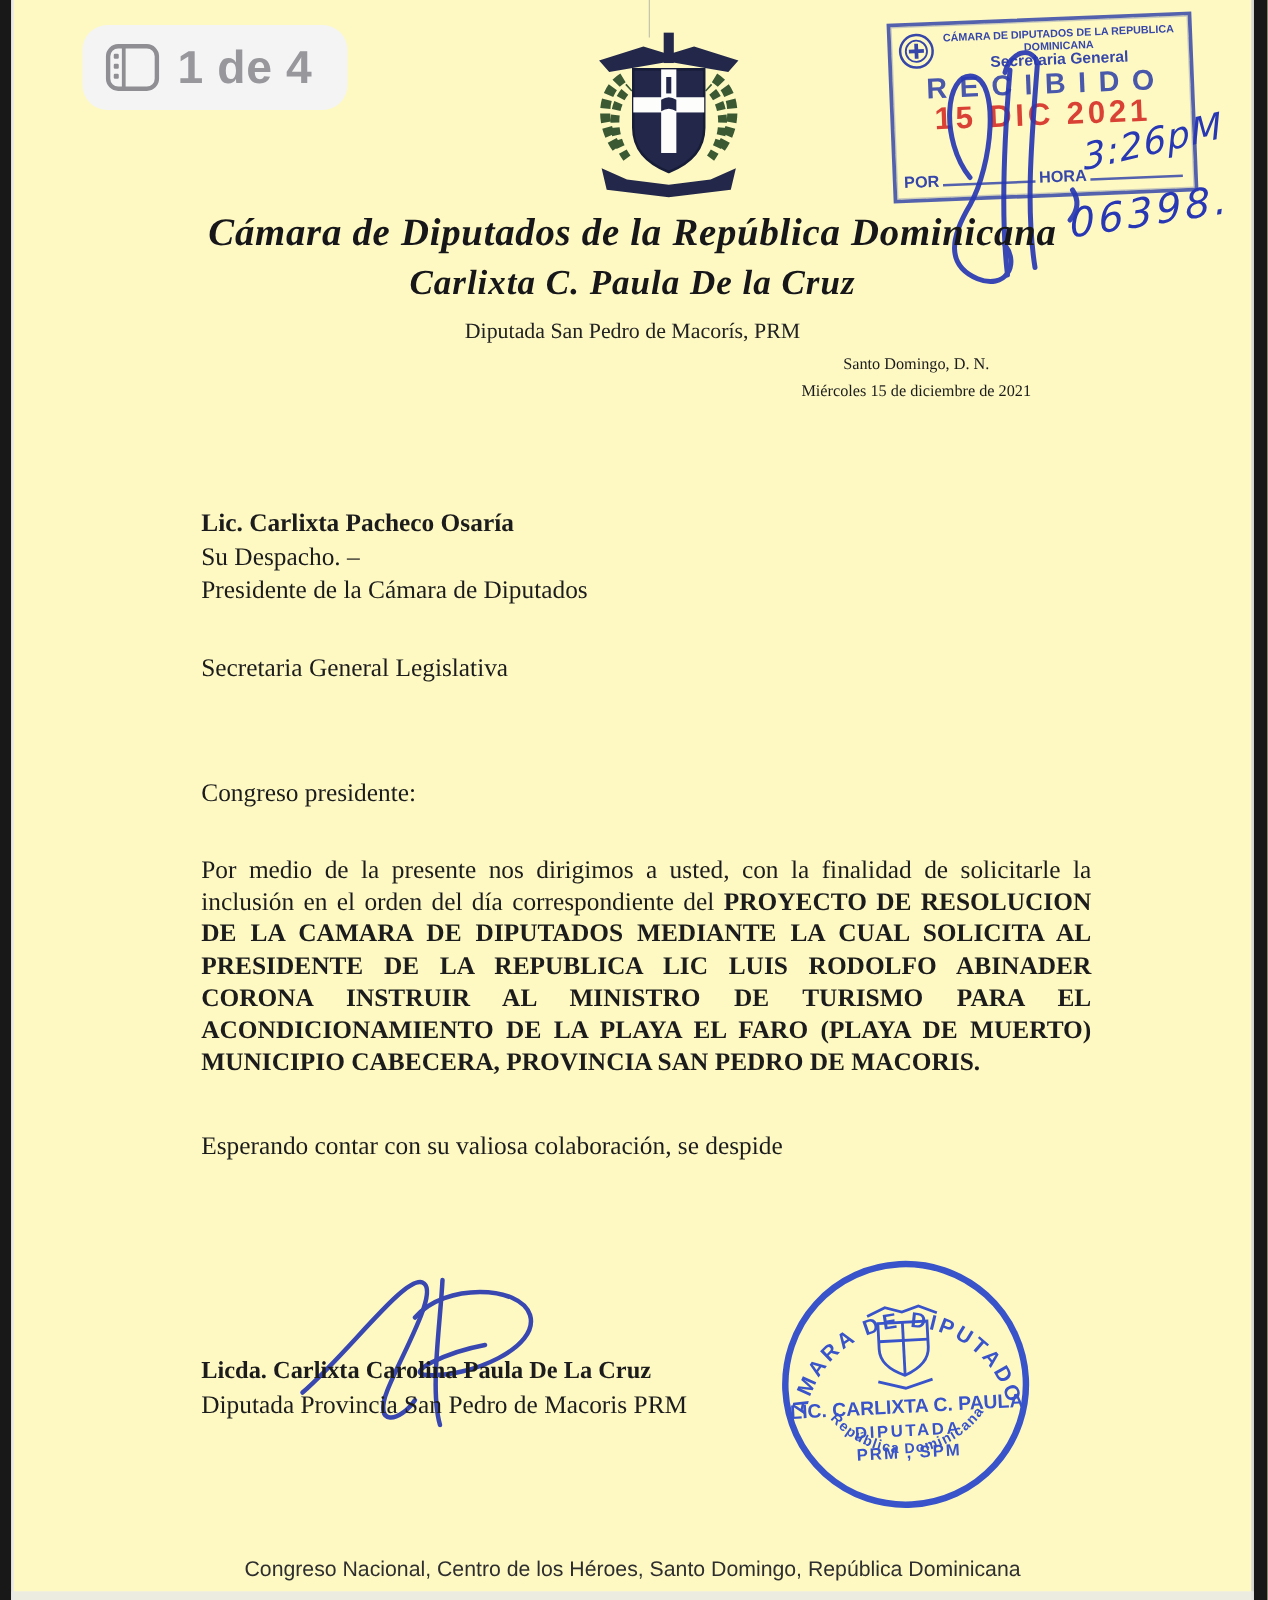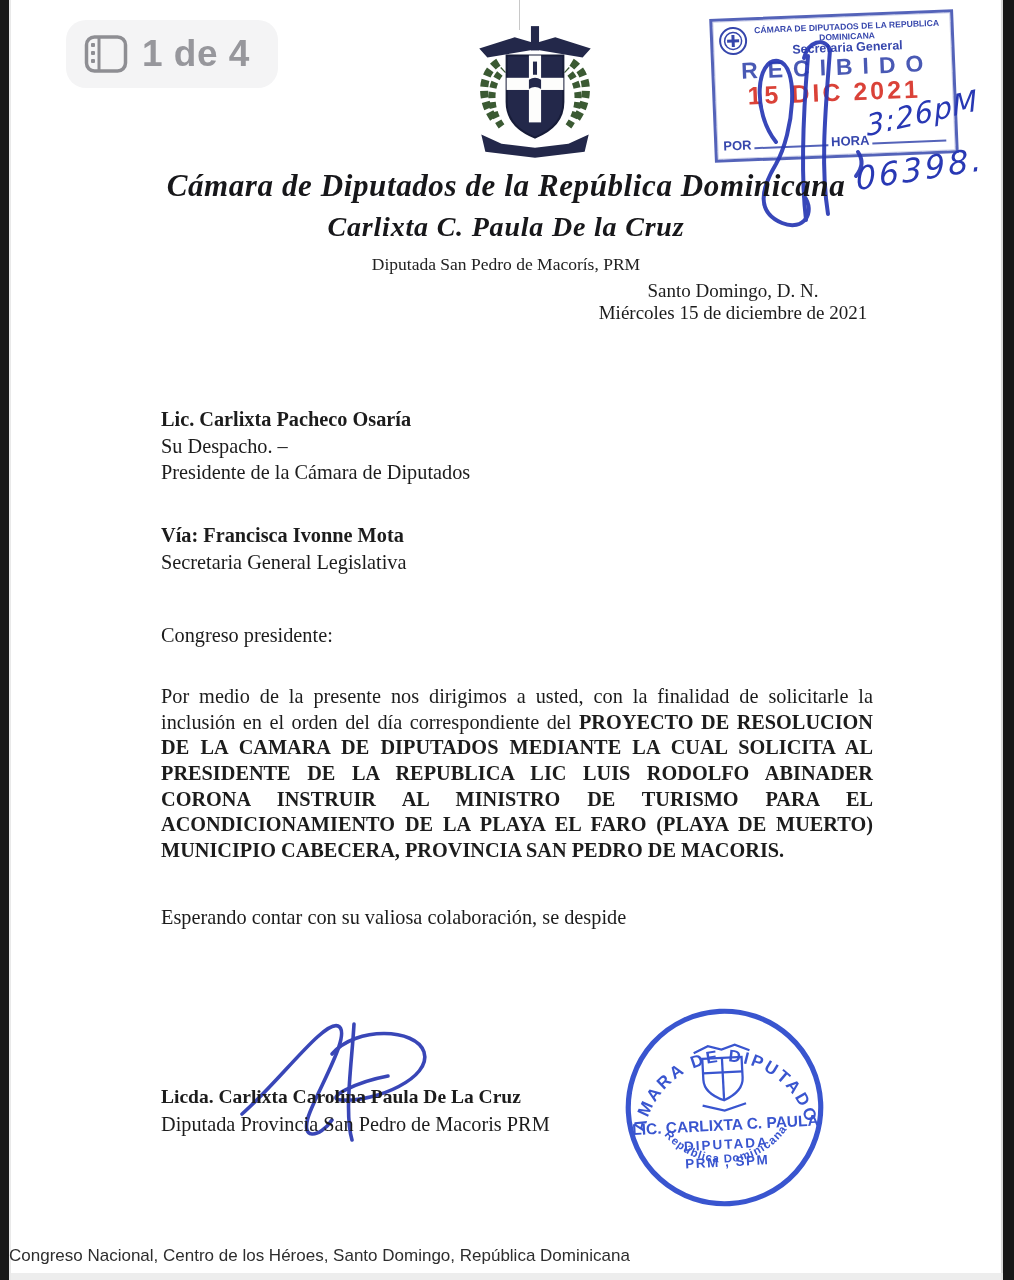--- a/index.html
+++ b/index.html
@@ -2,21 +2,21 @@
 <html><head>
 <meta charset="utf-8">
 <style>
   html,body{margin:0;padding:0;}
   body{
     width:1014px;height:1280px;position:relative;overflow:hidden;
     background:#181818;font-family:"Liberation Serif",serif;
   }
   .page{
     position:absolute;left:9px;top:0;width:994px;height:1280px;
-    background:#ffffff;box-shadow:inset -2px 0 0 #d8d8d8, inset 2px 0 0 #e9e9e9;
+    background:#fef9c3;box-shadow:inset -2px 0 0 #d8d8d8, inset 2px 0 0 #e9e9e9;
   }
   .scan-artifact{position:absolute;left:510px;top:0;width:1px;height:30px;background:#9a9a9a;opacity:.55;}
   .bottom-strip{position:absolute;left:0;bottom:0;width:100%;height:7px;background:#e9e9e9;opacity:.8;}
 
   
   .badge{
     position:absolute;left:57px;top:20px;height:68px;
     display:flex;align-items:center;gap:14px;padding:0 28px 0 18px;
     background:#f4f4f5;border-radius:20px;
     font-family:"Liberation Sans",sans-serif;font-weight:700;
@@ -49,39 +49,39 @@
   .rstamp .bottomrow{position:absolute;left:6px;right:6px;bottom:6px;display:flex;align-items:flex-end;
     font-size:13px;font-weight:700;}
   .rstamp .uline{flex:1;border-bottom:2.5px solid rgba(44,61,168,.85);height:2px;margin:0 3px 3px 3px;}
   .hand{position:absolute;color:#2838b4;font-family:"DejaVu Sans",sans-serif;font-style:italic;}
   .hand-time{left:856px;top:96px;font-size:29px;transform:rotate(-13deg) skewX(-8deg);letter-spacing:1px;}
   .hand-num{left:846px;top:150px;font-size:32px;transform:rotate(-9deg) skewX(-6deg);letter-spacing:3px;}
   .hand-ink{position:absolute;pointer-events:none;}
 
   
   .dateline{position:absolute;left:588px;top:280px;width:272px;text-align:center;
-    font-size:19px;color:#1c1c1c;line-height:21.5px;}
+    font-size:13px;color:#1c1c1c;line-height:21.5px;}
 
   
   .block{position:absolute;left:152px;color:#1c1c1c;font-size:20.3px;line-height:26.5px;}
   .b{font-weight:700;}
   .recipient{top:406px;}
   .via{top:522px;}
   .salutation{top:622px;}
   .bodytext{top:664px;width:712px;text-align:justify;line-height:25.6px;}
   .closing{top:904px;}
   .signer{top:1084px;line-height:26.5px;}
   .signer .nm{font-size:19.5px;}
 
   
   .sig-main{position:absolute;left:225px;top:1012px;pointer-events:none;}
   .roundstamp{position:absolute;left:612px;top:1004px;transform:rotate(-3deg);opacity:.92;}
 
   
-  .footer{position:absolute;left:0;right:0;top:1246px;
+  .footer{position:absolute;left:0;right:0;top:1246px;text-align:center;
     font-family:"Liberation Sans",sans-serif;font-size:17px;color:#2e2e2e;}
 </style>
 </head>
 <body>
 
 <div class="page">
   <div class="scan-artifact"></div>
   <div class="bottom-strip"></div>
 
   <svg class="arms" viewBox="0 0 150 142">
@@ -150,21 +150,20 @@
     <div>Miércoles 15 de diciembre de 2021</div>
   </div>
 
   <div class="block recipient">
     <div class="b">Lic. Carlixta Pacheco Osaría</div>
     <div>Su Despacho. –</div>
     <div>Presidente de la Cámara de Diputados</div>
   </div>
 
   <div class="block via">
-    <div class="b">Vía: Francisca Ivonne Mota</div>
     <div>Secretaria General Legislativa</div>
   </div>
 
   <div class="block salutation">Congreso presidente:</div>
 
   <p class="block bodytext"><span>Por medio de la presente nos dirigimos a usted, con la finalidad de solicitarle la inclusión en el orden del día correspondiente del </span><span class="b">PROYECTO DE RESOLUCION DE LA CAMARA DE DIPUTADOS MEDIANTE LA CUAL SOLICITA AL PRESIDENTE DE LA REPUBLICA LIC LUIS RODOLFO ABINADER CORONA INSTRUIR AL MINISTRO DE TURISMO PARA EL ACONDICIONAMIENTO DE LA PLAYA EL FARO (PLAYA DE MUERTO) MUNICIPIO CABECERA, PROVINCIA SAN PEDRO DE MACORIS.</span></p>
 
   <div class="block closing">Esperando contar con su valiosa colaboración, se despide</div>
 
   <svg class="sig-main" width="225" height="130" viewBox="0 0 225 130">

